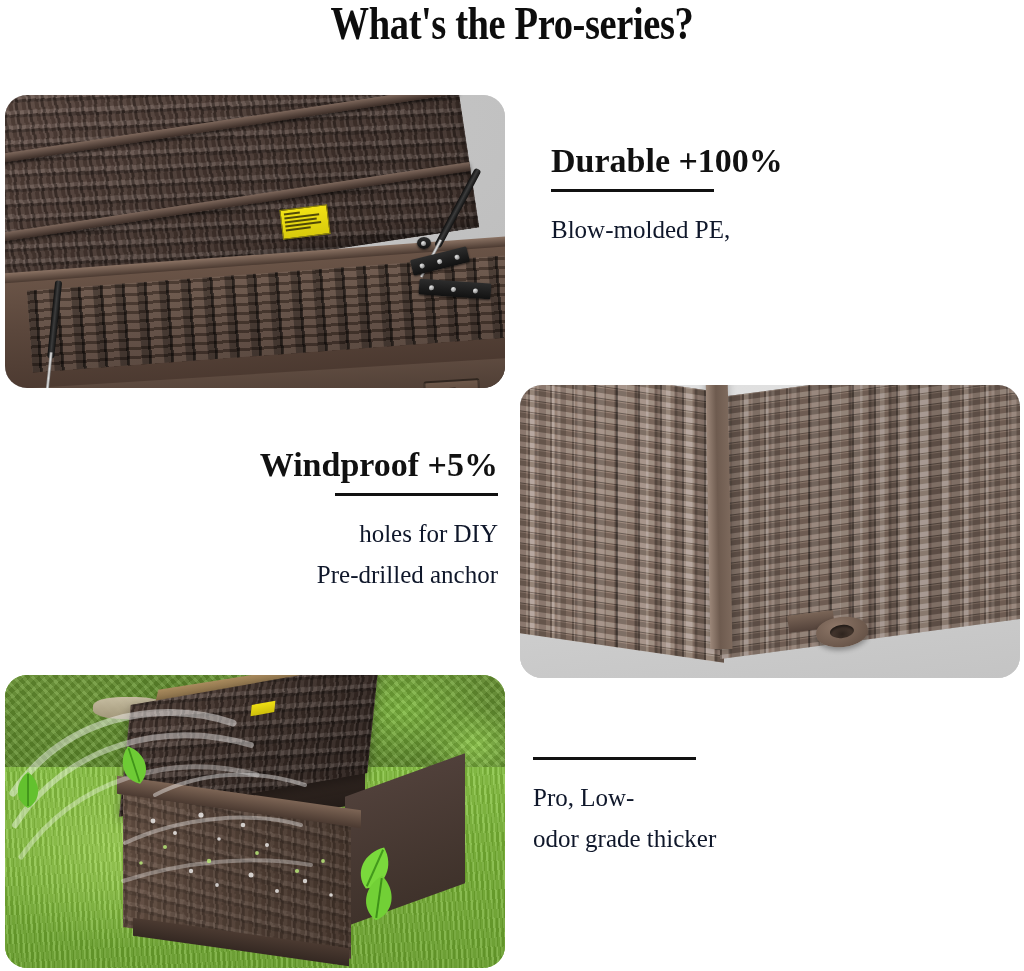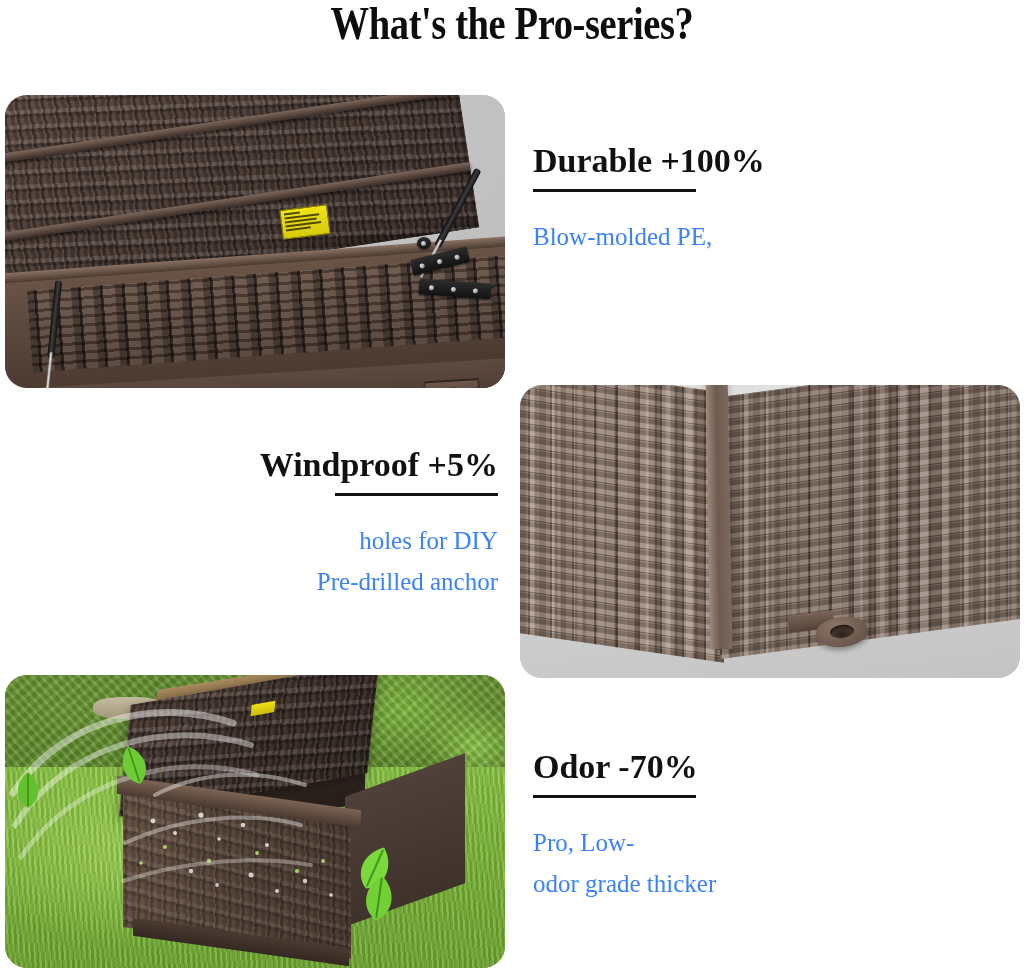--- a/index.html
+++ b/index.html
@@ -344,27 +344,27 @@
     line-height:1.12;
     white-space:nowrap;
   }
   .f-rule{
     height:3px; background:#111; margin-top:9px;
   }
   .f-body{
     font-family:"Liberation Serif", serif;
     font-weight:400;
     font-size:25px;
-    color:#3b82f6;
+    color:#0f172a;
     line-height:41px;
-    margin-top:24px;
+    margin-top:17px;
     white-space:nowrap;
   }
 
-  #feat-durable   { left:533px; top:142px; text-align:left; }
+  #feat-durable   { left:551px; top:142px; text-align:left; }
   #feat-durable   .f-rule{ width:163px; }
 
   #feat-windproof { left:190px; top:446px; width:308px; text-align:right; }
   #feat-windproof .f-rule{ width:163px; margin-left:auto; }
 
   #feat-odor      { left:533px; top:748px; text-align:left; }
   #feat-odor      .f-rule{ width:163px; }
 </style>
 </head>
 <body>
@@ -521,21 +521,20 @@
   <div class="feature" id="feat-windproof">
     <div class="f-head">Windproof +5%</div>
     <div class="f-rule"></div>
     <div class="f-body">
       <div>holes for DIY</div>
       <div>Pre-drilled anchor</div>
     </div>
   </div>
 
   <div class="feature" id="feat-odor">
-    <div class="f-head">Odor -70%</div>
     <div class="f-rule"></div>
     <div class="f-body">
       <div>Pro, Low-</div>
       <div>odor grade thicker</div>
     </div>
   </div>
 
 </div>
 
 </body></html>

